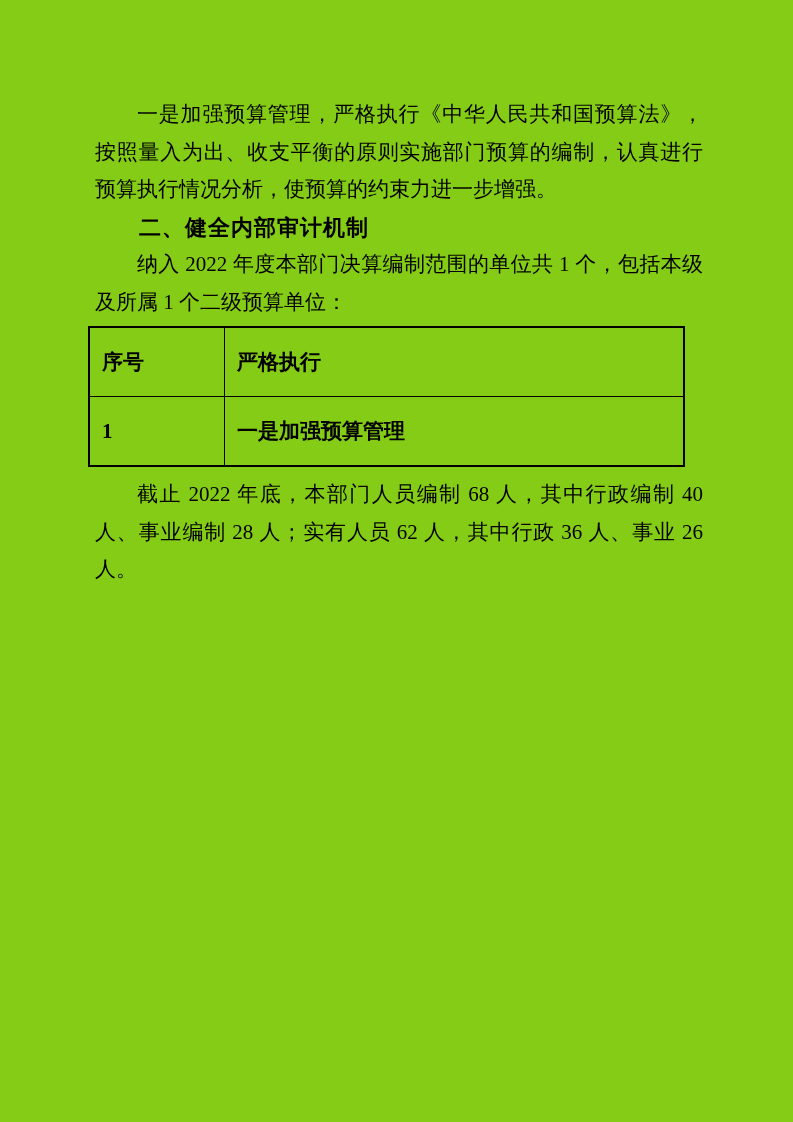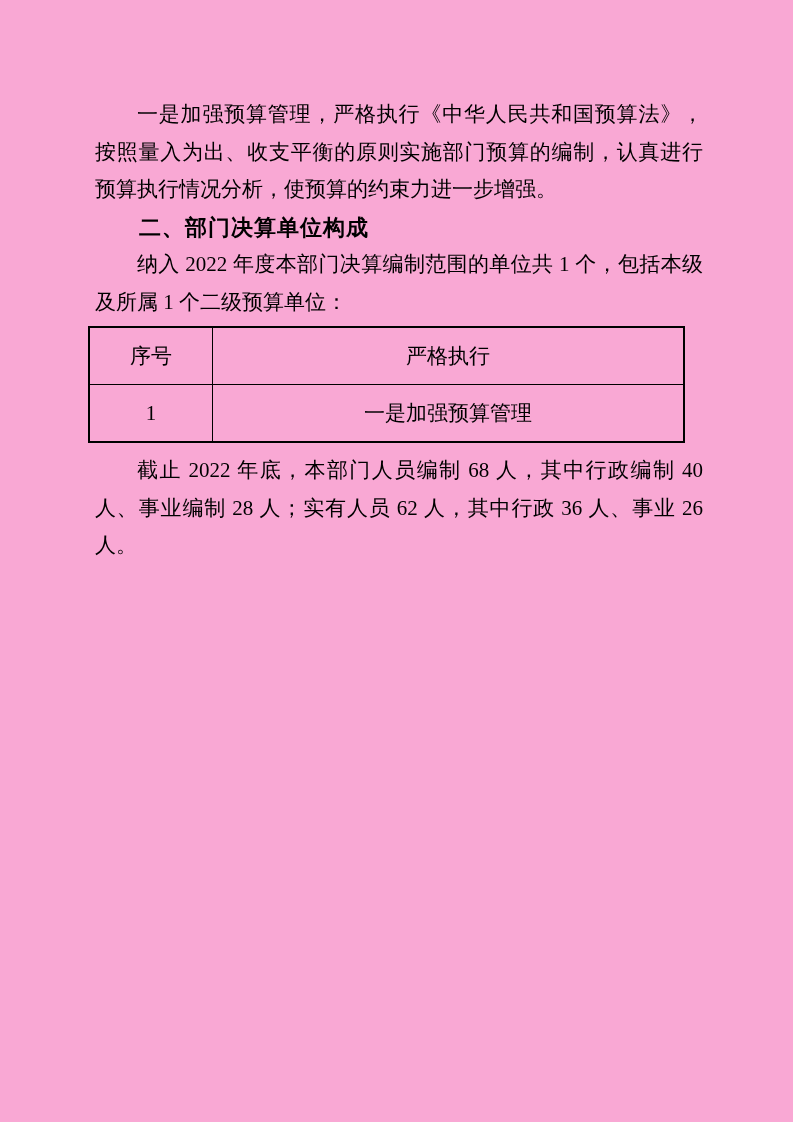--- a/index.html
+++ b/index.html
@@ -5,21 +5,21 @@
   html, body {
     margin: 0;
     padding: 0;
     background: #ffffff;
   }
   .page {
     position: relative;
     width: 793px;
     height: 1122px;
     box-sizing: border-box;
-    background: #f9a8d4;
+    background: #84cc16;
     color: #000000;
     padding: 96px 90px 0 95px;
     overflow: hidden;
   }
   p.body-para {
     margin: 0;
     font-family: "Liberation Serif", "DejaVu Serif", serif;
     font-size: 21px;
     line-height: 37.5px;
     text-align: justify;
@@ -42,39 +42,39 @@
     width: 597px;
     margin: 5px 0 9px -7px;
     border: 2px solid #000000;
     font-family: "Liberation Serif", "DejaVu Serif", serif;
     font-size: 21px;
   }
   table.unit-table th,
   table.unit-table td {
     border: 1.5px solid #000000;
     height: 44px;
-    padding: 6px;
-    text-align: center;
+    padding: 12px;
+    text-align: left;
     vertical-align: middle;
-    font-weight: normal;
+    font-weight: bold;
   }
   table.unit-table .col-seq {
     width: 110px;
   }
 </style>
 </head>
 <body>
 
 <div class="page">
 
   <p class="body-para">一是加强预算管理，严格执行《中华人民共和国预算法》，按照量入为出、收支平衡的原则实施部门预算的编制，认真进行预算执行情况分析，使预算的约束力进一步增强。</p>
 
 
 
-  <h2 class="section-heading">二、部门决算单位构成</h2>
+  <h2 class="section-heading">二、健全内部审计机制</h2>
 
   <p class="body-para">纳入 2022 年度本部门决算编制范围的单位共 1 个，包括本级及所属 1 个二级预算单位：</p>
 
   <table class="unit-table">
     <tbody>
         <tr>
       <th class="col-seq">序号</th>
       <th>严格执行</th>
     </tr>
     <tr>

